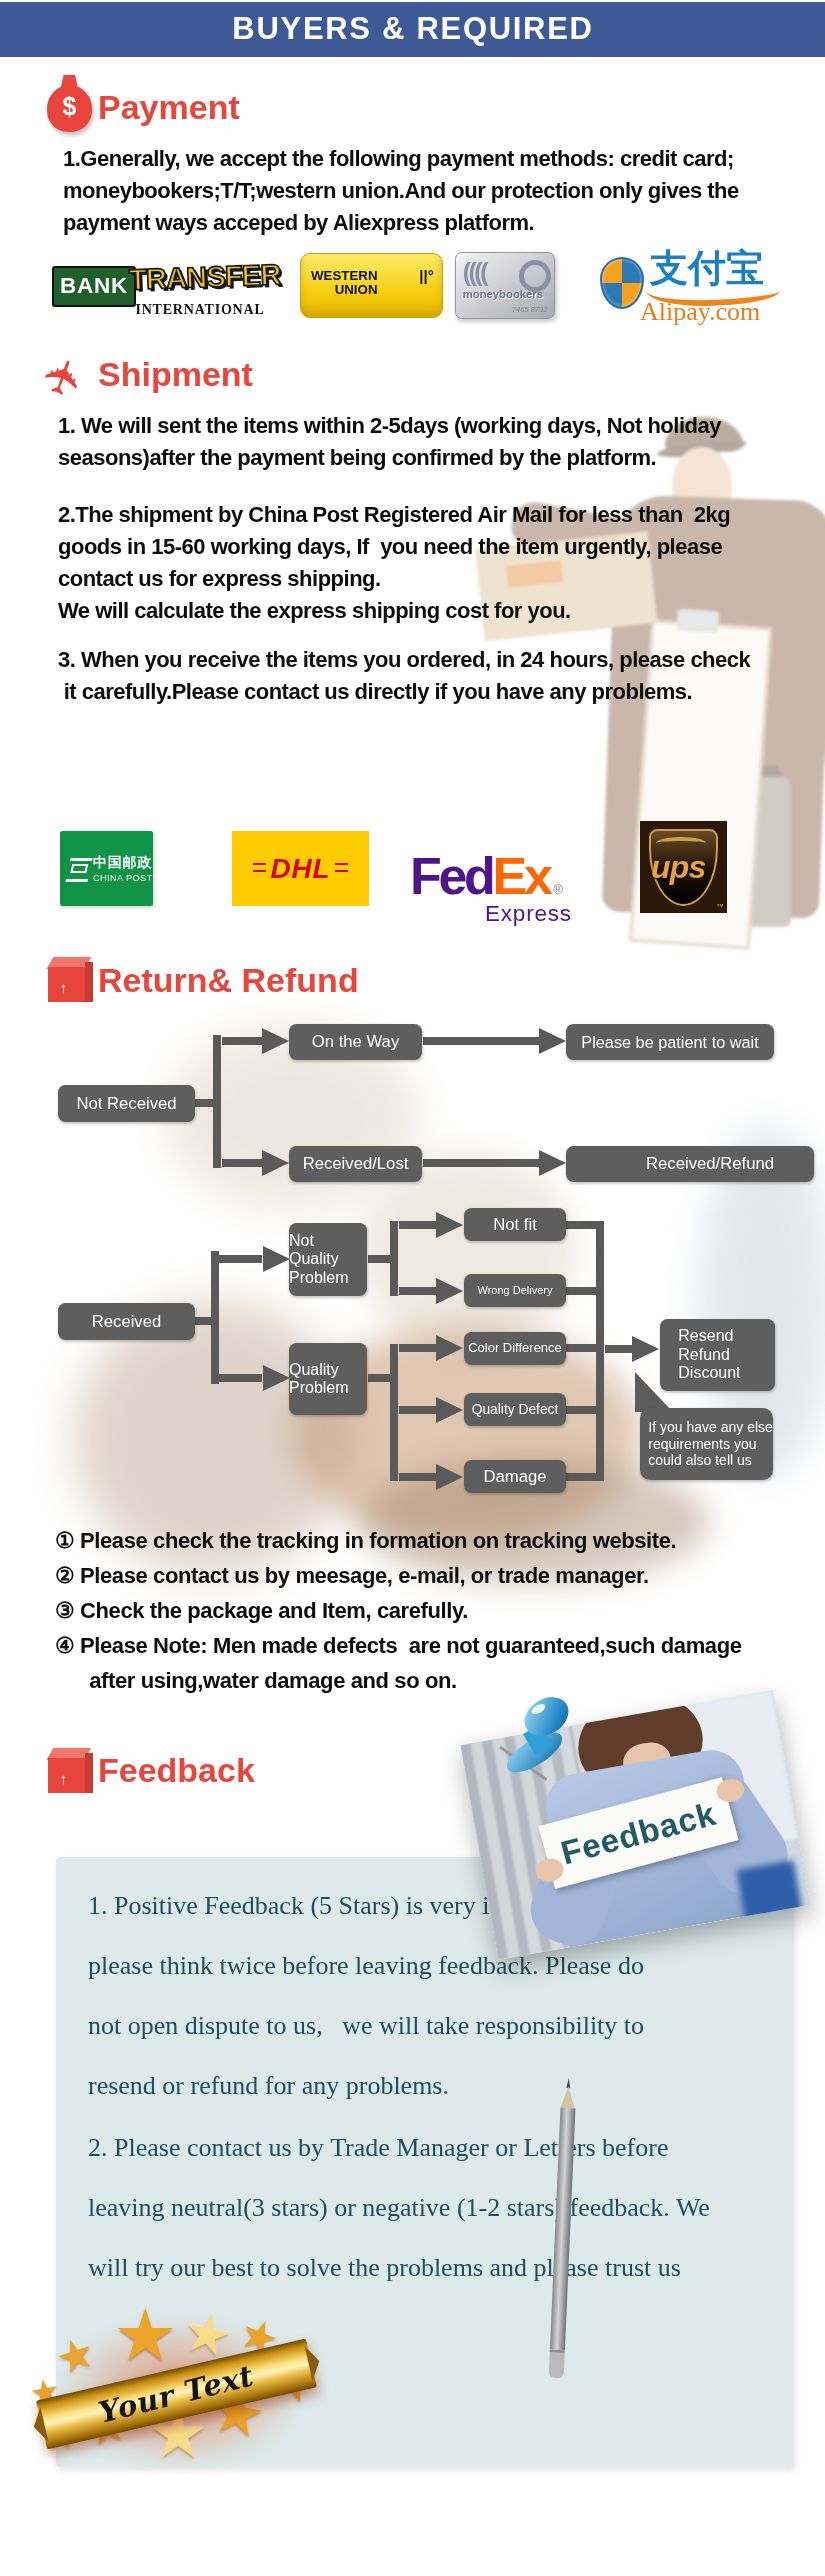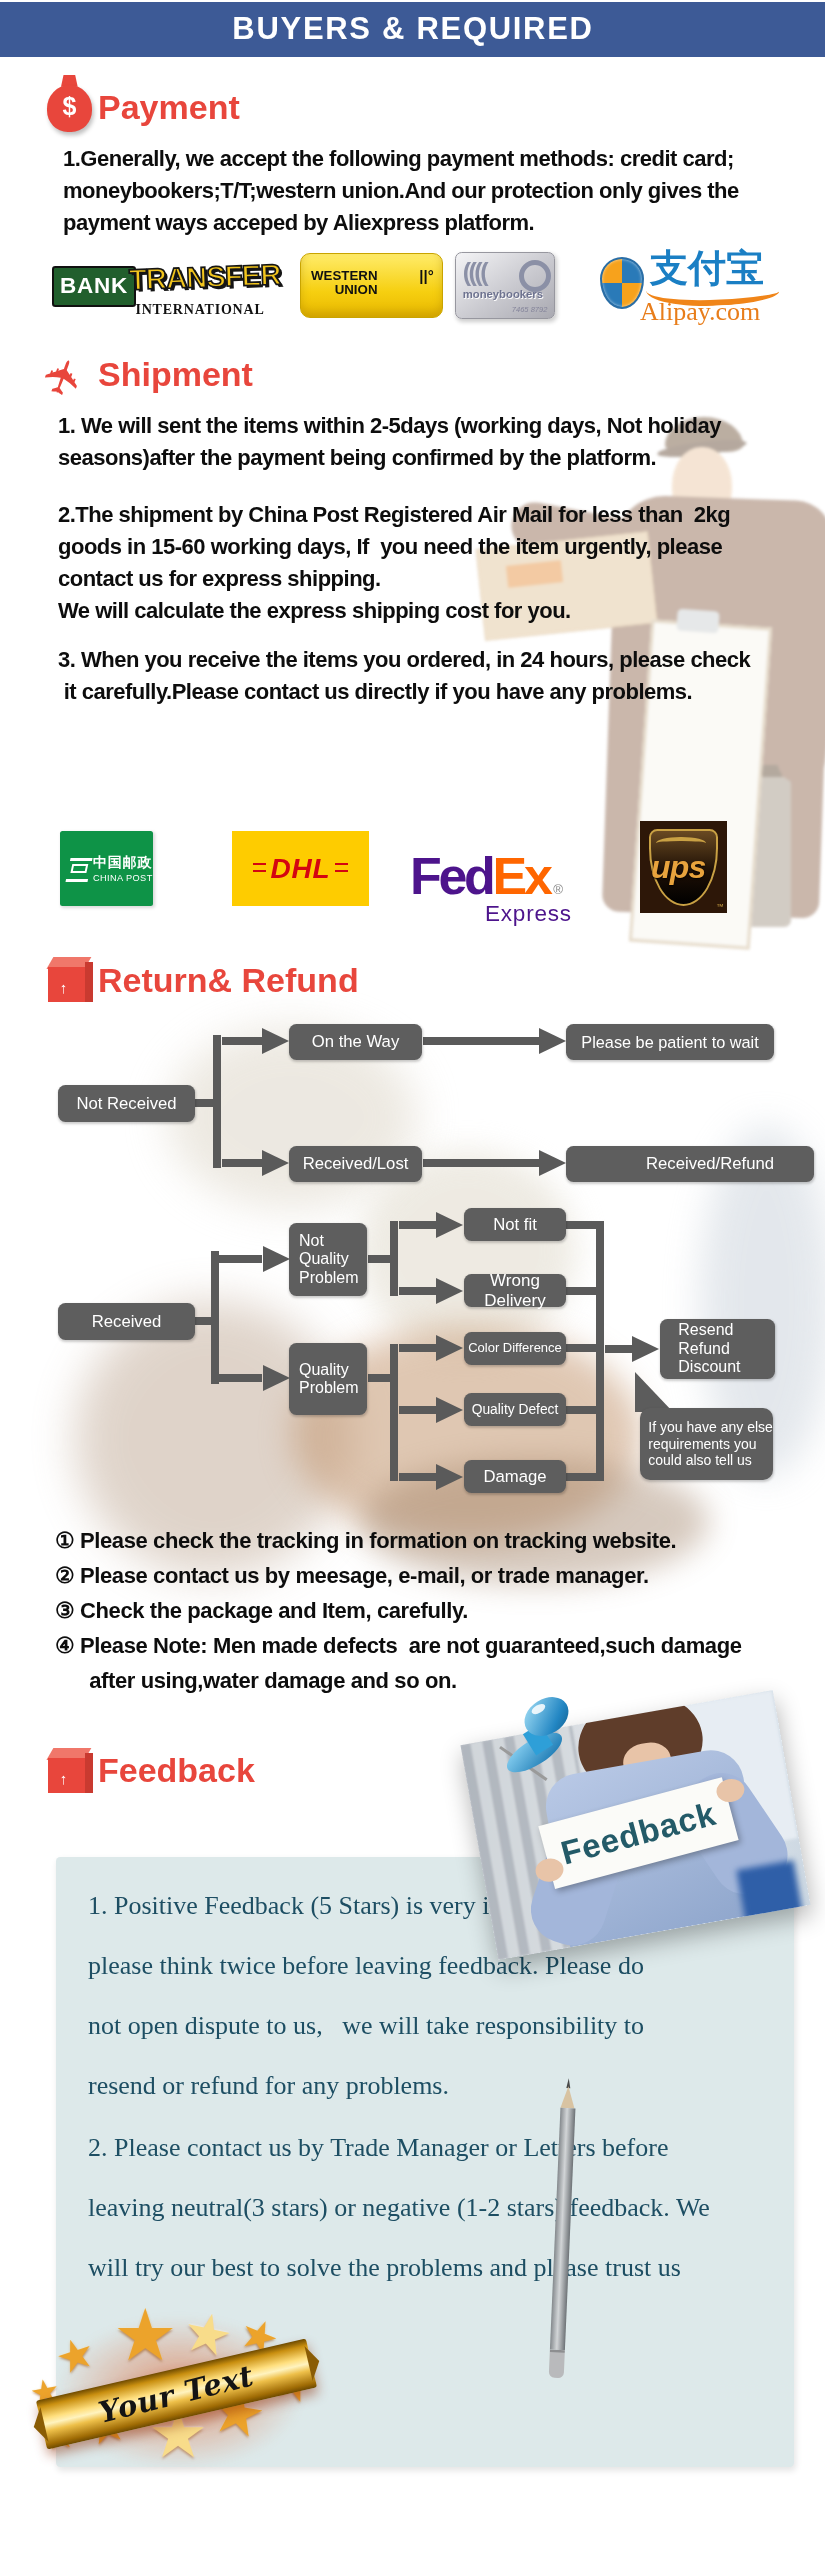--- a/index.html
+++ b/index.html
@@ -103,21 +103,21 @@
   .ups .sh::before{content:"";position:absolute;left:5px;top:6.7px;width:50px;height:8.3px;
        border-top:4.2px solid #c9a144;border-radius:50%;}
   .ups .t{font-size:32px;font-weight:bold;font-style:italic;color:#e8a33d;letter-spacing:-0.8px;
           text-shadow:0 0.8px 1.7px #000;}
   .ups .tm{position:absolute;right:3.3px;bottom:1.7px;font-size:7.5px;color:#c9a144;}
 
   
   .flowbox{background:#5e5e5e;color:#fff;border-radius:7.5px;display:flex;align-items:center;
            justify-content:center;text-align:center;font-size:16.7px;line-height:1.15;
            box-shadow:0.8px 1.7px 2.5px rgba(0,0,0,.2);}
-  .flowbox.left{justify-content:flex-start;text-align:left;padding-left:10px;box-sizing:border-box;}
+  .flowbox.left{justify-content:flex-start;text-align:left;box-sizing:border-box;}
   .shaft-h{height:8.3px;background:#5a5a5a;}
   .shaft-v{width:8.3px;background:#5a5a5a;}
   .arr-r{width:0;height:0;border-top:13.3px solid transparent;border-bottom:13.3px solid transparent;
          border-left:27.5px solid #5a5a5a;}
   .bubble-tail{width:0;height:0;border-bottom:40px solid #5c5c5c;border-right:38px solid transparent;}
 
   .notes{font-size:22px;font-weight:bold;letter-spacing:-0.4px;line-height:35px;color:#0d0d0d;}
 
   
   .panel{left:56px;top:1857px;width:738px;height:610px;background:#dde9ea;border-radius:4.2px;
@@ -306,25 +306,25 @@
   <div class="abs shaft-h" style="left:423px;top:1159px;width:116px;z-index:1;"></div>
   <div class="abs arr-r" style="left:539px;top:1150px;z-index:1;"></div>
 
   <div class="abs flowbox" style="left:58px;top:1303px;width:137px;height:37px;z-index:2;">Received</div>
   <div class="abs flowbox left pre" style="left:289px;top:1223px;width:78px;height:73px;font-size:16px;z-index:2;">Not
 Quality
 Problem</div>
   <div class="abs flowbox left pre" style="left:289px;top:1343px;width:78px;height:72px;font-size:16px;z-index:2;">Quality
 Problem</div>
   <div class="abs flowbox" style="left:464px;top:1208px;width:102px;height:33px;z-index:2;">Not fit</div>
-  <div class="abs flowbox" style="left:464px;top:1274px;width:102px;height:33px;font-size:17px;z-index:2;">Wrong Delivery</div>
+  <div class="abs flowbox" style="left:464px;top:1274px;width:102px;height:33px;font-size:11px;z-index:2;">Wrong Delivery</div>
   <div class="abs flowbox" style="left:464px;top:1332px;width:102px;height:33px;font-size:13px;z-index:2;">Color Difference</div>
   <div class="abs flowbox" style="left:464px;top:1393px;width:102px;height:33px;font-size:13.8px;z-index:2;">Quality Defect</div>
   <div class="abs flowbox" style="left:464px;top:1460px;width:102px;height:33px;z-index:2;">Damage</div>
-  <div class="abs flowbox left pre" style="left:660px;top:1319px;width:115px;height:60px;font-size:16px;padding-left:18.3px;z-index:2;">Resend
+  <div class="abs flowbox left pre" style="left:660px;top:1319px;width:115px;height:72px;font-size:16px;padding-left:18.3px;z-index:2;">Resend
 Refund
 Discount</div>
   <div class="abs bubble-tail" style="left:635px;top:1372px;z-index:1;"></div>
   <div class="abs flowbox left pre" style="left:640px;top:1408px;width:133px;height:72px;font-size:14px;border-radius:10px;padding-left:8.3px;line-height:1.2;z-index:2;">If you have any else
 requirements you
 could also tell us</div>
 
   <div class="abs shaft-h" style="left:194px;top:1317px;width:22px;z-index:1;"></div>
   <div class="abs shaft-v" style="left:211px;top:1251px;height:133px;z-index:1;"></div>
   <div class="abs shaft-h" style="left:219px;top:1255px;width:43px;z-index:1;"></div>

